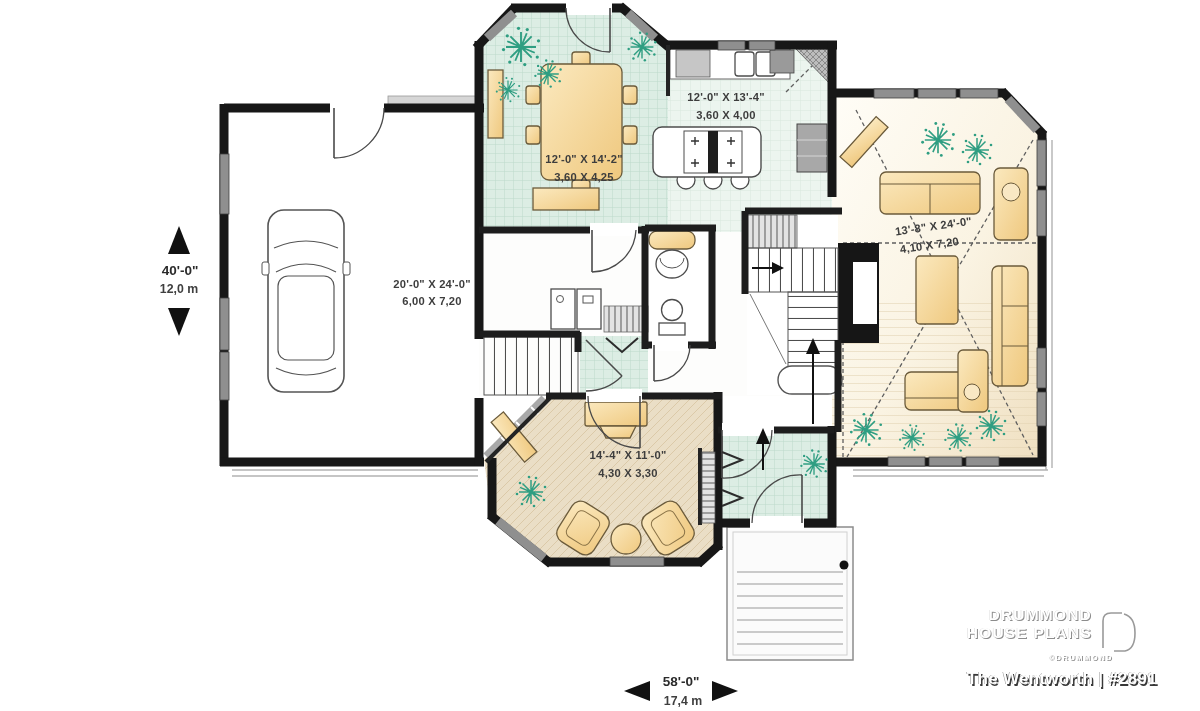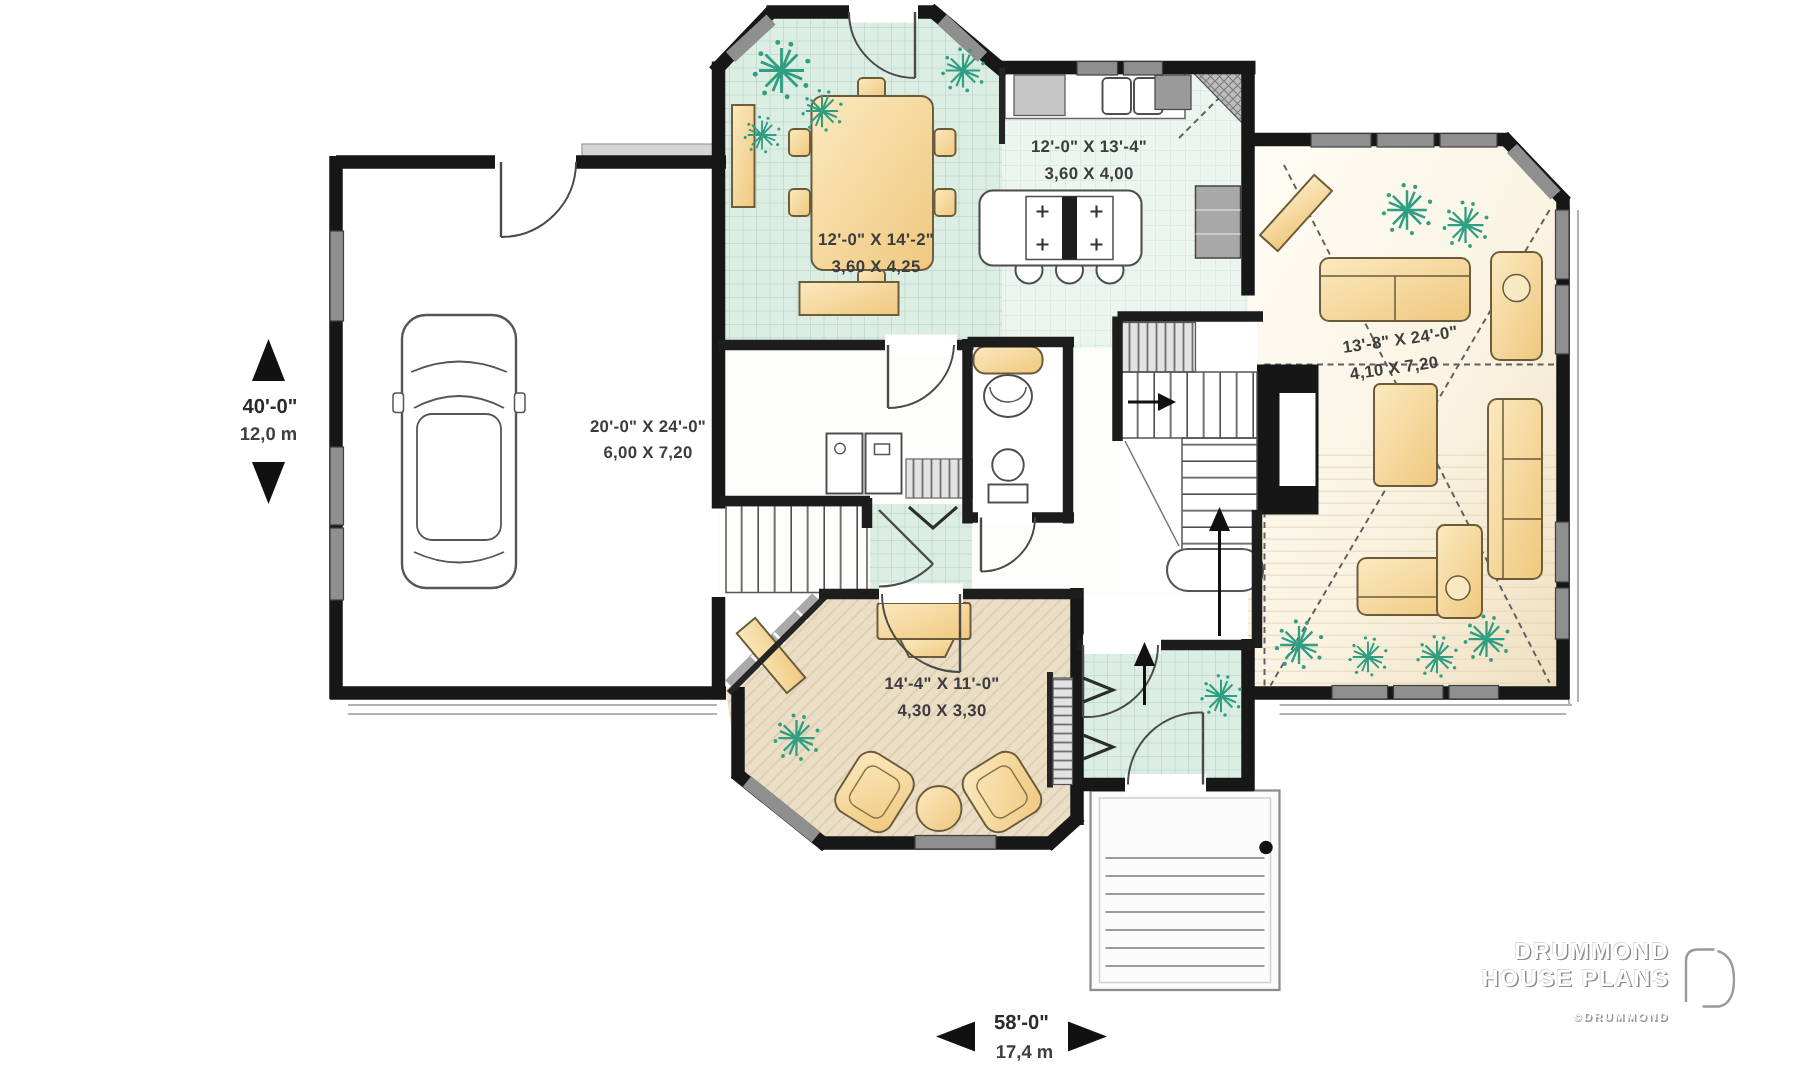--- a/index.html
+++ b/index.html
@@ -405,13 +405,14 @@
     <div class="brand-name">
       <div>DRUMMOND</div>
       <div>HOUSE PLANS</div>
     </div>
     <svg class="brand-mark" width="40" height="44" viewBox="0 0 40 44">
       <path d="M7,40V13Q7,5 15,5H26" fill="none" stroke="#9a9a9a" stroke-width="1.6"></path>
       <path d="M18,43H29Q39,41 39,25Q39,9 28,6" fill="none" stroke="#9a9a9a" stroke-width="1.6"></path>
     </svg>
   </div>
   <div class="brand-copy">©DRUMMOND</div>
+  <div class="brand-title">The Wentworth | #2891</div>
 </div>
 
 </body></html>

